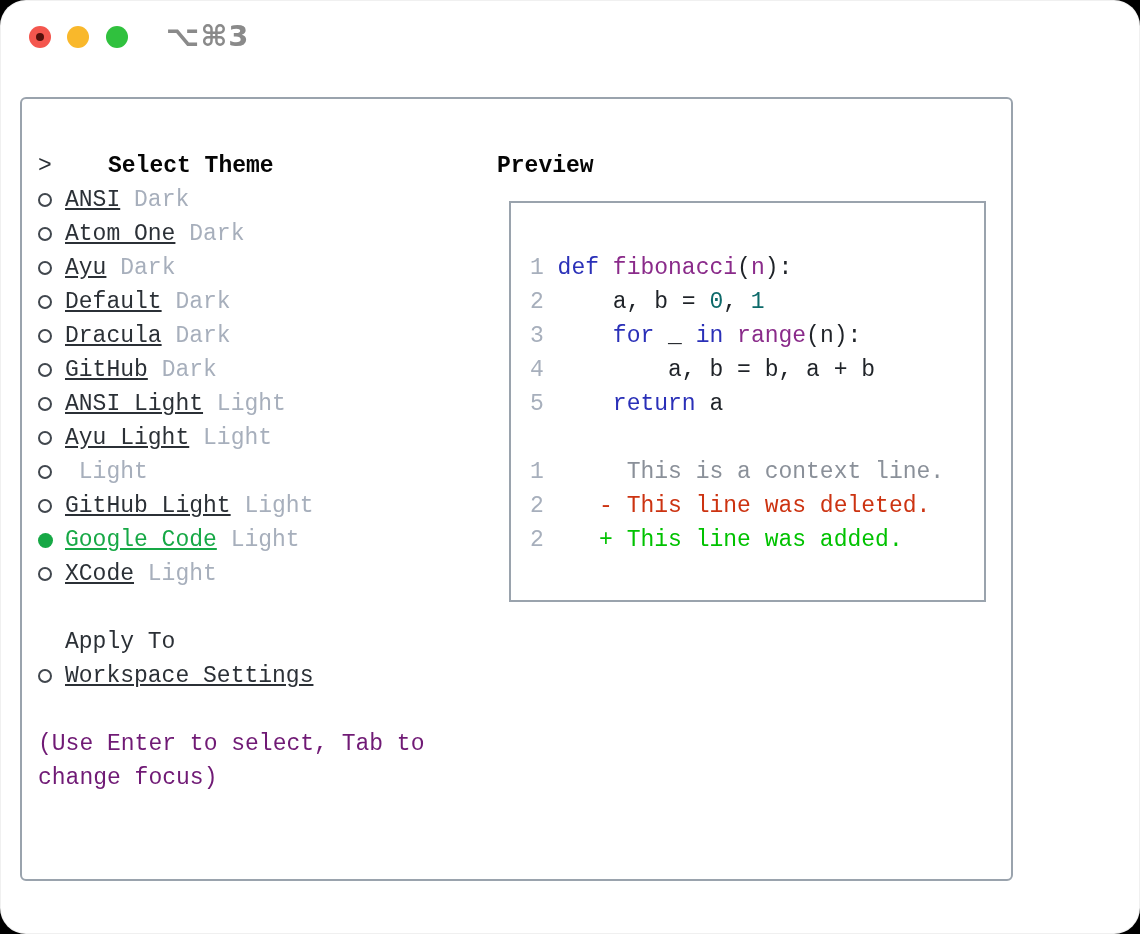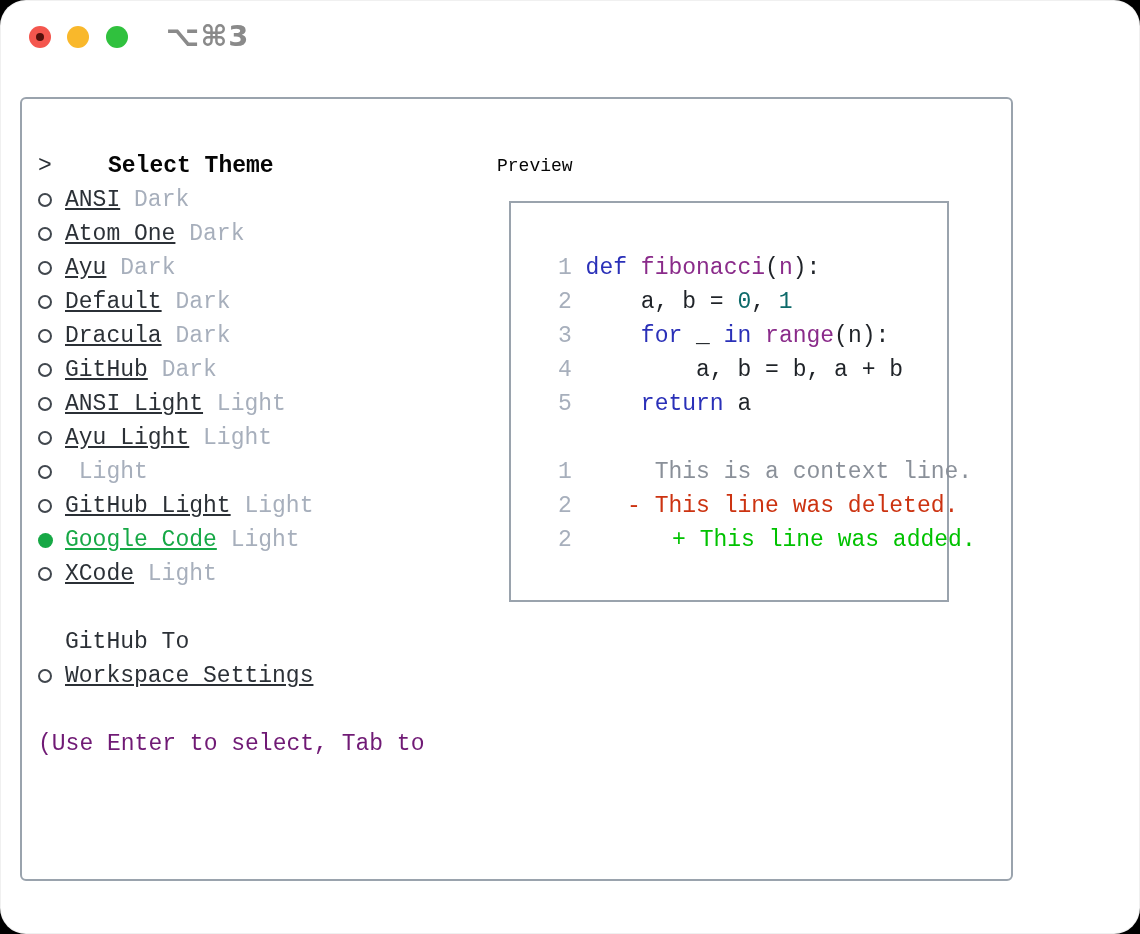--- a/index.html
+++ b/index.html
@@ -38,36 +38,36 @@
     flex:0 0 auto;box-sizing:border-box;width:14px;height:14px;
     border:2px solid #41474e;border-radius:50%;margin:0 13px 0 0;
   }
   .bullet.on{border:none;background:var(--sel-green);width:15px;height:15px;margin:0 12px 0 0;}
   .name{color:#2b3036;text-decoration:underline;}
   .name.sel{color:var(--sel-green);}
   .suffix{color:#a7afbc;}
   .indent{padding-left:27px;}
   .hint{color:#701a75;}
   
-  .preview-label{position:absolute;left:475px;top:50px;height:34px;line-height:34px;font-size:18px;font-weight:400;color:#050505;white-space:pre;}
+  .preview-label{position:absolute;left:475px;top:50px;height:34px;line-height:34px;font-size:23px;font-weight:700;color:#050505;white-space:pre;}
   .preview-box{
-    position:absolute;left:487px;top:102px;width:440px;height:401px;
-    box-sizing:border-box;border:2px solid #9aa3ad;background:#fff;padding-left:28px;
+    position:absolute;left:487px;top:102px;width:477px;height:401px;
+    box-sizing:border-box;border:2px solid #9aa3ad;background:#fff;
   }
   .code{padding:48px 0 0 19px;}
   .code-line{height:34px;line-height:34px;font-size:23px;white-space:pre;}
   .tok-ln{color:#a7afbc;}
   .tok-pl{color:#1f2328;}
   .tok-kw{color:#2a30b8;}
   .tok-fn{color:#8a2b8a;}
   .tok-param{color:#8a2b8a;}
   .tok-num{color:#0d6a6a;}
   .tok-ctx{color:#8a9099;}
   .tok-del{color:#cc3311;}
-  .tok-add{color:#00c200;margin-left:45px;}
+  .tok-add{color:#00c200;}
 </style>
 </head>
 <body>
 
 <div class="window">
 
   <div>
     <div class="light light-red"></div>
     <div class="light light-yellow"></div>
     <div class="light light-green"></div>
@@ -92,31 +92,34 @@
           <div class="row"><span class="bullet"></span><span class="name">Ayu Light</span><span class="suffix"> Light</span></div>
           <div class="row"><span class="bullet"></span><span class="suffix"> Light</span></div>
           <div class="row"><span class="bullet"></span><span class="name">GitHub Light</span><span class="suffix"> Light</span></div>
           <div class="row"><span class="bullet on"></span><span class="name sel">Google Code</span><span class="suffix"> Light</span></div>
           <div class="row"><span class="bullet"></span><span class="name">XCode</span><span class="suffix"> Light</span></div>
         </div>
 
       <div class="row blank"></div>
 
       <div class="row indent">
-        <span>GitHub To</span>
+        <span>Apply To</span>
       </div>
 
       <div id="apply-list">
           <div class="row"><span class="bullet"></span><span class="name">Workspace Settings</span></div>
         </div>
 
       <div class="row blank"></div>
 
       <div class="row hint">
         <span>(Use Enter to select, Tab to</span>
+      </div>
+      <div class="row hint">
+        <span>change focus)</span>
       </div>
     </div>
 
     <div class="preview-label">Preview</div>
 
     <div class="preview-box">
       <div class="code" id="code-preview">
           <div class="code-line"><span class="tok-ln">1 </span><span class="tok-kw">def</span><span class="tok-pl"> </span><span class="tok-fn">fibonacci</span><span class="tok-pl">(</span><span class="tok-param">n</span><span class="tok-pl">):</span></div>
           <div class="code-line"><span class="tok-ln">2 </span><span class="tok-pl">    a, b = </span><span class="tok-num">0</span><span class="tok-pl">, </span><span class="tok-num">1</span></div>
           <div class="code-line"><span class="tok-ln">3 </span><span class="tok-pl">    </span><span class="tok-kw">for</span><span class="tok-pl"> _ </span><span class="tok-kw">in</span><span class="tok-pl"> </span><span class="tok-fn">range</span><span class="tok-pl">(n):</span></div>

